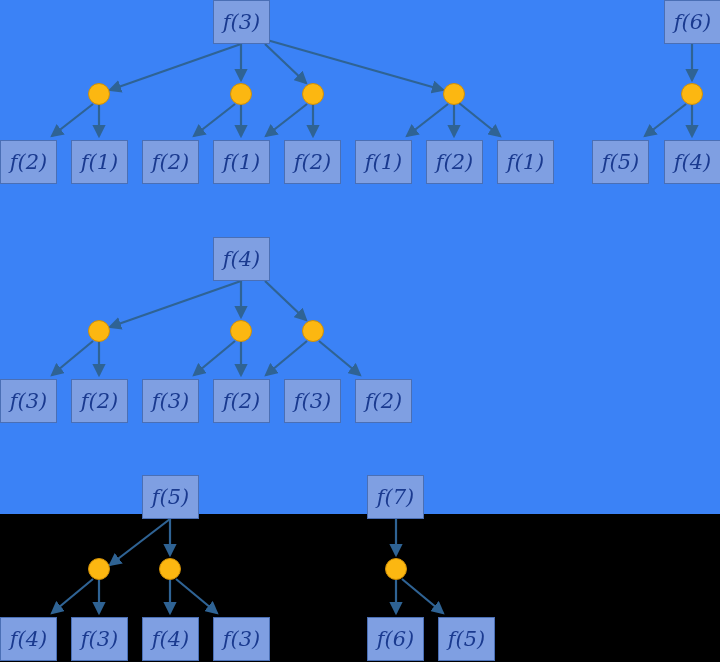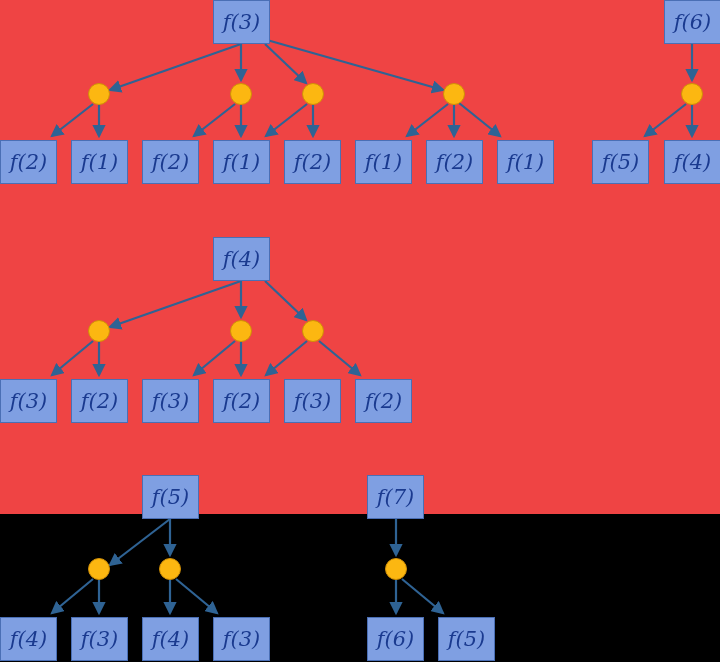--- a/index.html
+++ b/index.html
@@ -10,21 +10,21 @@
   body {
     width: 720px;
     height: 662px;
     overflow: hidden;
     font-family: "DejaVu Sans", sans-serif;
   }
   #canvas {
     position: relative;
     width: 720px;
     height: 514px;
-    background: #ef4444;
+    background: #3b82f6;
   }
   svg.edges {
     position: absolute;
     left: 0;
     top: 0;
     width: 720px;
     height: 662px;
     overflow: visible;
   }
   .node-box {

